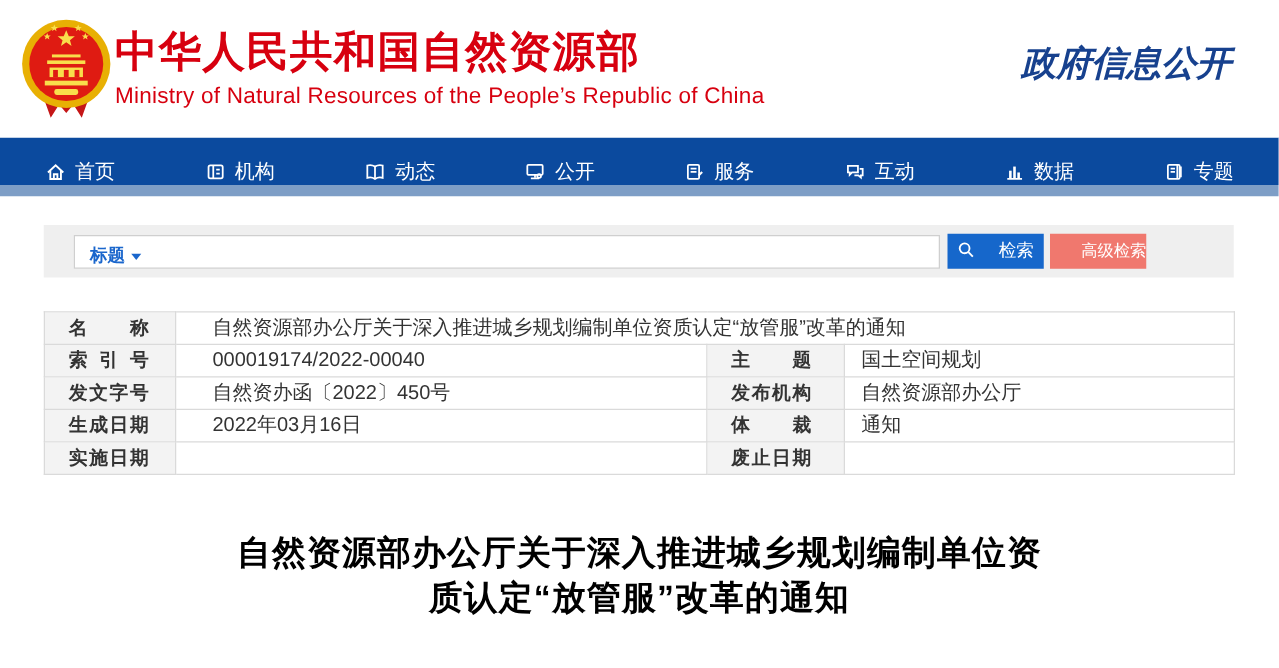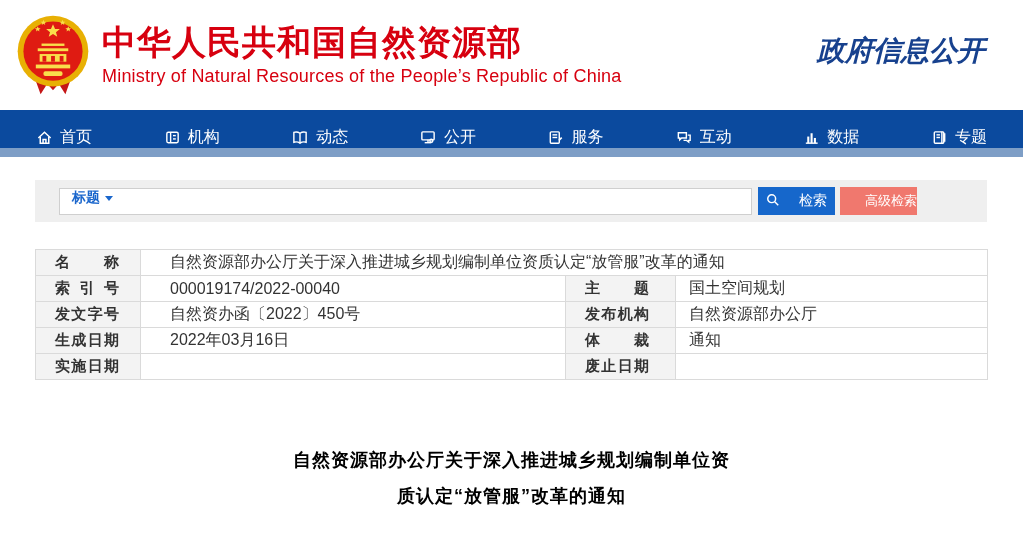--- a/index.html
+++ b/index.html
@@ -11,58 +11,58 @@
     --advanced-btn-coral:#f0786e;
   }
   *{margin:0;padding:0;box-sizing:border-box;}
   html,body{width:1023px;height:534px;overflow:hidden;background:#fff;
     font-family:"Liberation Sans","DejaVu Sans",sans-serif;}
   .page{width:1023px;height:534px;position:relative;background:#fff;}
 
   
   .header{height:110px;display:flex;align-items:center;position:relative;background:#fff;}
   .logo{margin-left:14px;width:78px;height:84px;flex:0 0 auto;cursor:pointer;}
-  .title-block{margin-left:10px;}
+  .title-block{}
   .site-title{font-size:34px;font-weight:bold;color:var(--brand-red);letter-spacing:1px;line-height:1.15;}
   .site-subtitle{font-size:18px;color:var(--brand-red);margin-top:4px;letter-spacing:.2px;}
   .gov-info{position:absolute;right:38px;top:32px;font-size:28px;font-weight:bold;
     color:var(--navy-link);text-decoration:none;cursor:pointer;font-style:italic;}
 
   
   .navbar{height:38px;background:var(--nav-blue);display:flex;align-items:flex-end;}
   .nav-item{flex:1;display:flex;align-items:center;justify-content:center;gap:7px;
     color:#fff;font-size:16px;text-decoration:none;cursor:pointer;}
   .nav-item svg{display:block;}
   .nav-strip{height:9px;background:var(--strip-blue);}
 
   
   .search-section{margin:23px 35px 0 35px;width:952px;height:42px;background:#efefef;
     display:flex;align-items:center;padding-left:24px;}
   .search-box{width:693px;height:27px;background:#fff;border:1px solid #cfcfcf;
-    display:flex;align-items:flex-start;padding-left:12px;cursor:text;}
+    display:flex;align-items:flex-end;padding-left:12px;cursor:text;}
   .field-selector{display:flex;align-items:center;gap:5px;color:#1a66cc;
     font-size:14px;font-weight:bold;cursor:pointer;}
   .triangle-down{width:0;height:0;border-left:4px solid transparent;
     border-right:4px solid transparent;border-top:5px solid #1a66cc;margin-top:2px;}
   .btn{height:28px;border:none;color:#fff;display:flex;align-items:center;
     justify-content:center;cursor:pointer;font-family:inherit;}
   .btn-search{width:77px;margin-left:6px;background:var(--search-btn-blue);font-size:14px;gap:19px;}
   .btn-advanced{width:77px;margin-left:5px;background:var(--advanced-btn-coral);font-size:13px;padding-left:25px;}
 
   
   .doc-table{margin:27px 35px 0 35px;width:952px;border-collapse:collapse;table-layout:fixed;}
   .doc-table td{border:1px solid #dadada;height:26px;font-size:16px;color:#333;
     overflow:hidden;white-space:nowrap;}
   td.lbl{background:#f3f3f3;font-weight:bold;font-size:15px;color:#333;padding-left:19px;}
   td.lbl .j{display:inline-block;width:64px;text-align:justify;text-align-last:justify;}
   td.val1{padding-left:29px;}
   td.val2{padding-left:13px;}
 
   
-  .doc-title{margin-top:62px;text-align:center;font-size:18px;font-weight:bold;
+  .doc-title{margin-top:44px;text-align:center;font-size:27px;font-weight:bold;
     color:#000;line-height:36px;letter-spacing:1px;}
 </style>
 </head>
 <body>
 
 <div class="page">
 
   <header class="header">
     <svg class="logo" viewBox="0 0 80 88">
       <path d="M18 60 L27 85 L34 74 L40 81 L46 74 L53 85 L62 60 Z" fill="#c51617"></path>

